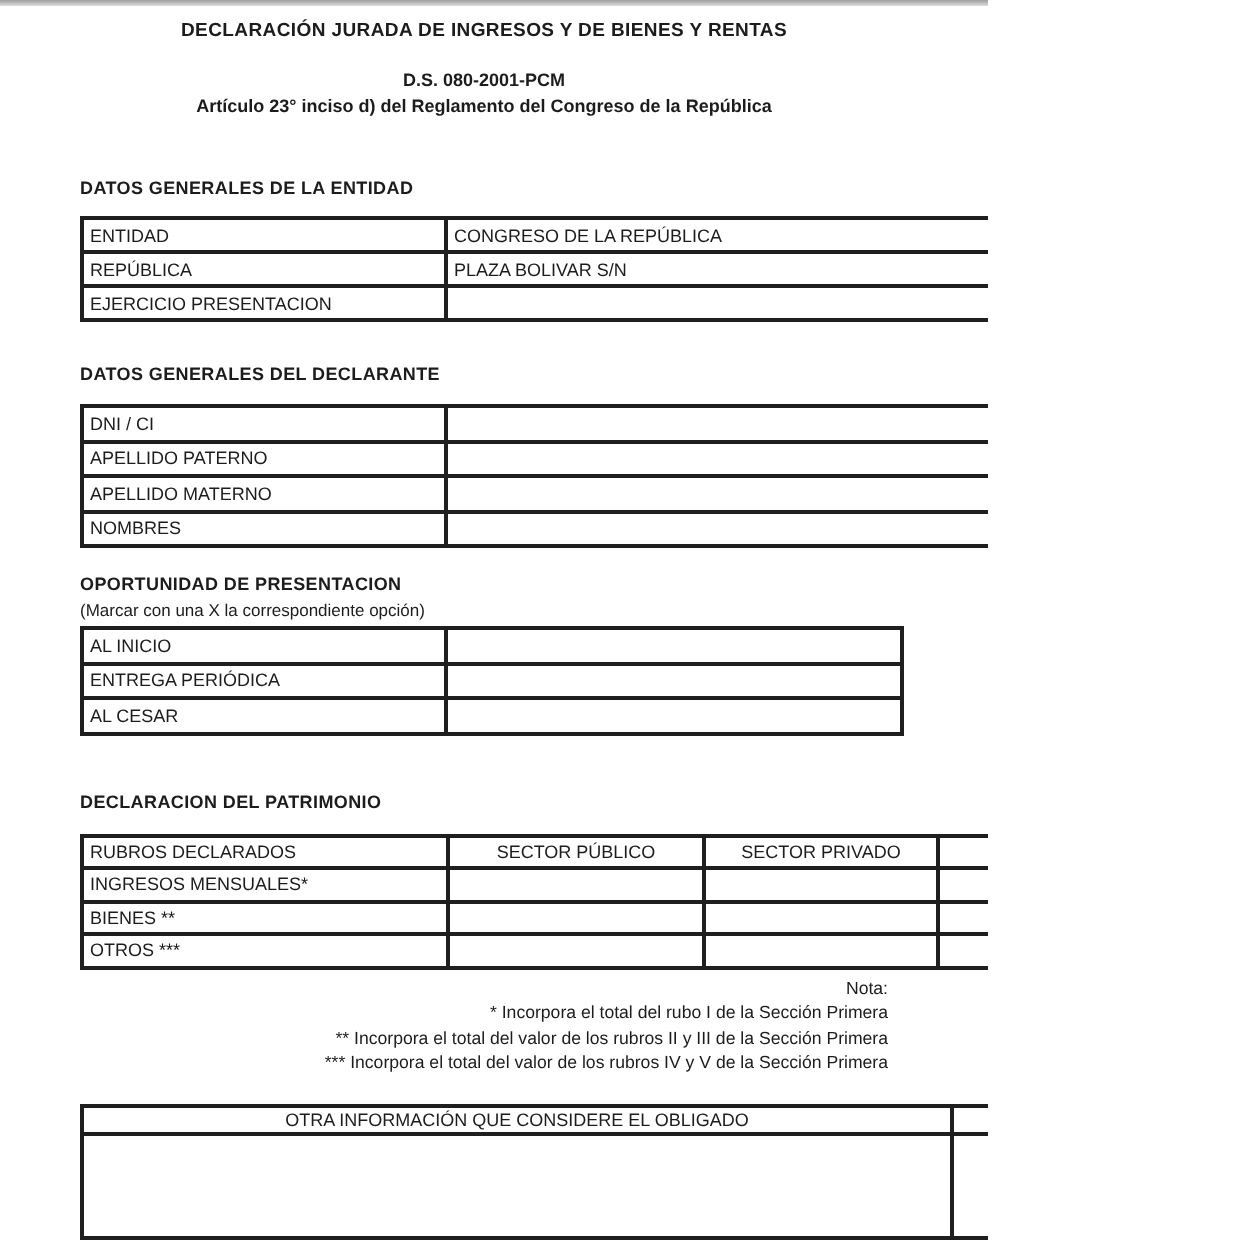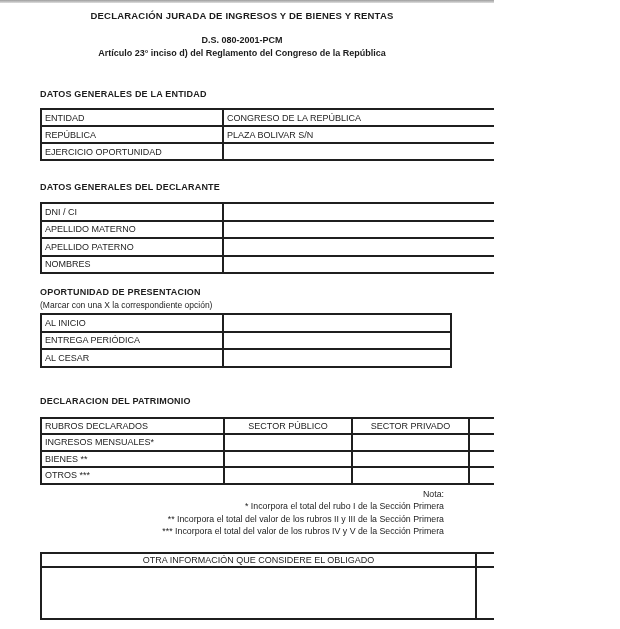--- a/index.html
+++ b/index.html
@@ -114,43 +114,43 @@
       <tbody>
           <tr>
         <td>ENTIDAD</td>
         <td>CONGRESO DE LA REPÚBLICA</td>
       </tr>
       <tr>
         <td>REPÚBLICA</td>
         <td>PLAZA BOLIVAR S/N</td>
       </tr>
       <tr>
-        <td>EJERCICIO OPORTUNIDAD</td>
+        <td>EJERCICIO PRESENTACION</td>
         <td></td>
       </tr>
     </tbody>
       </table>
 
     <div class="section-heading h-declarant">DATOS GENERALES DEL DECLARANTE</div>
     <table class="t-declarant">
       <colgroup>
           <col class="c-label">
           <col class="c-val">
         </colgroup>
       <tbody>
           <tr>
         <td>DNI / CI</td>
         <td></td>
       </tr>
       <tr>
+        <td>APELLIDO PATERNO</td>
+        <td></td>
+      </tr>
+      <tr>
         <td>APELLIDO MATERNO</td>
-        <td></td>
-      </tr>
-      <tr>
-        <td>APELLIDO PATERNO</td>
         <td></td>
       </tr>
       <tr>
         <td>NOMBRES</td>
         <td></td>
       </tr>
     </tbody>
       </table>
 
     <div class="section-heading h-opportunity">OPORTUNIDAD DE PRESENTACION</div>

